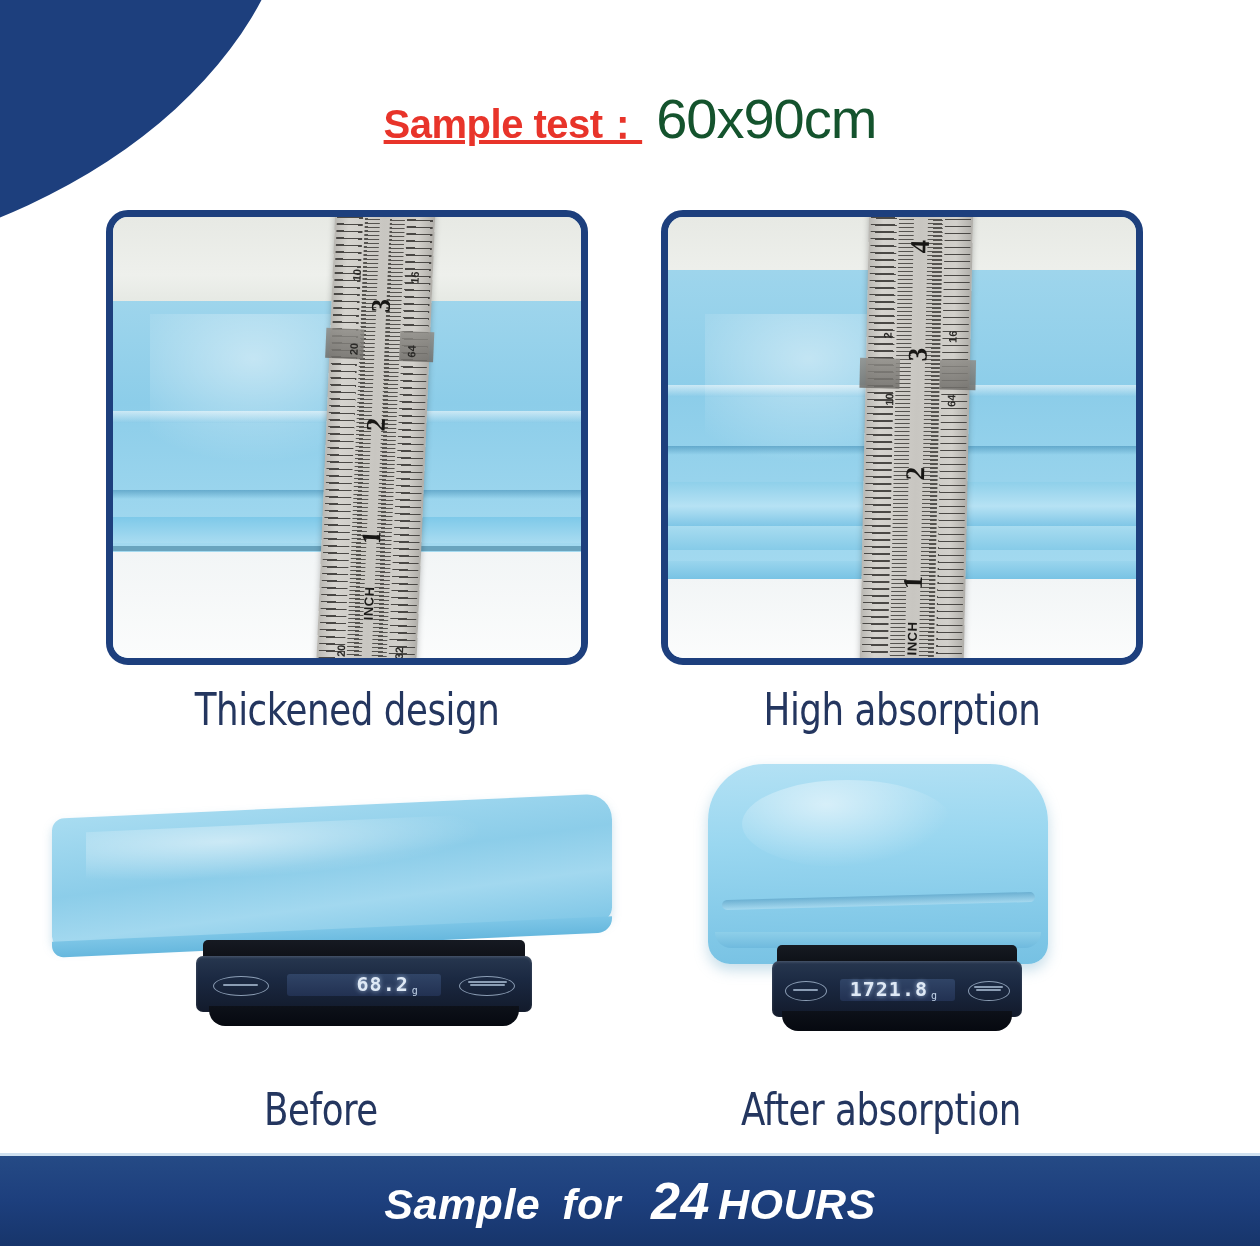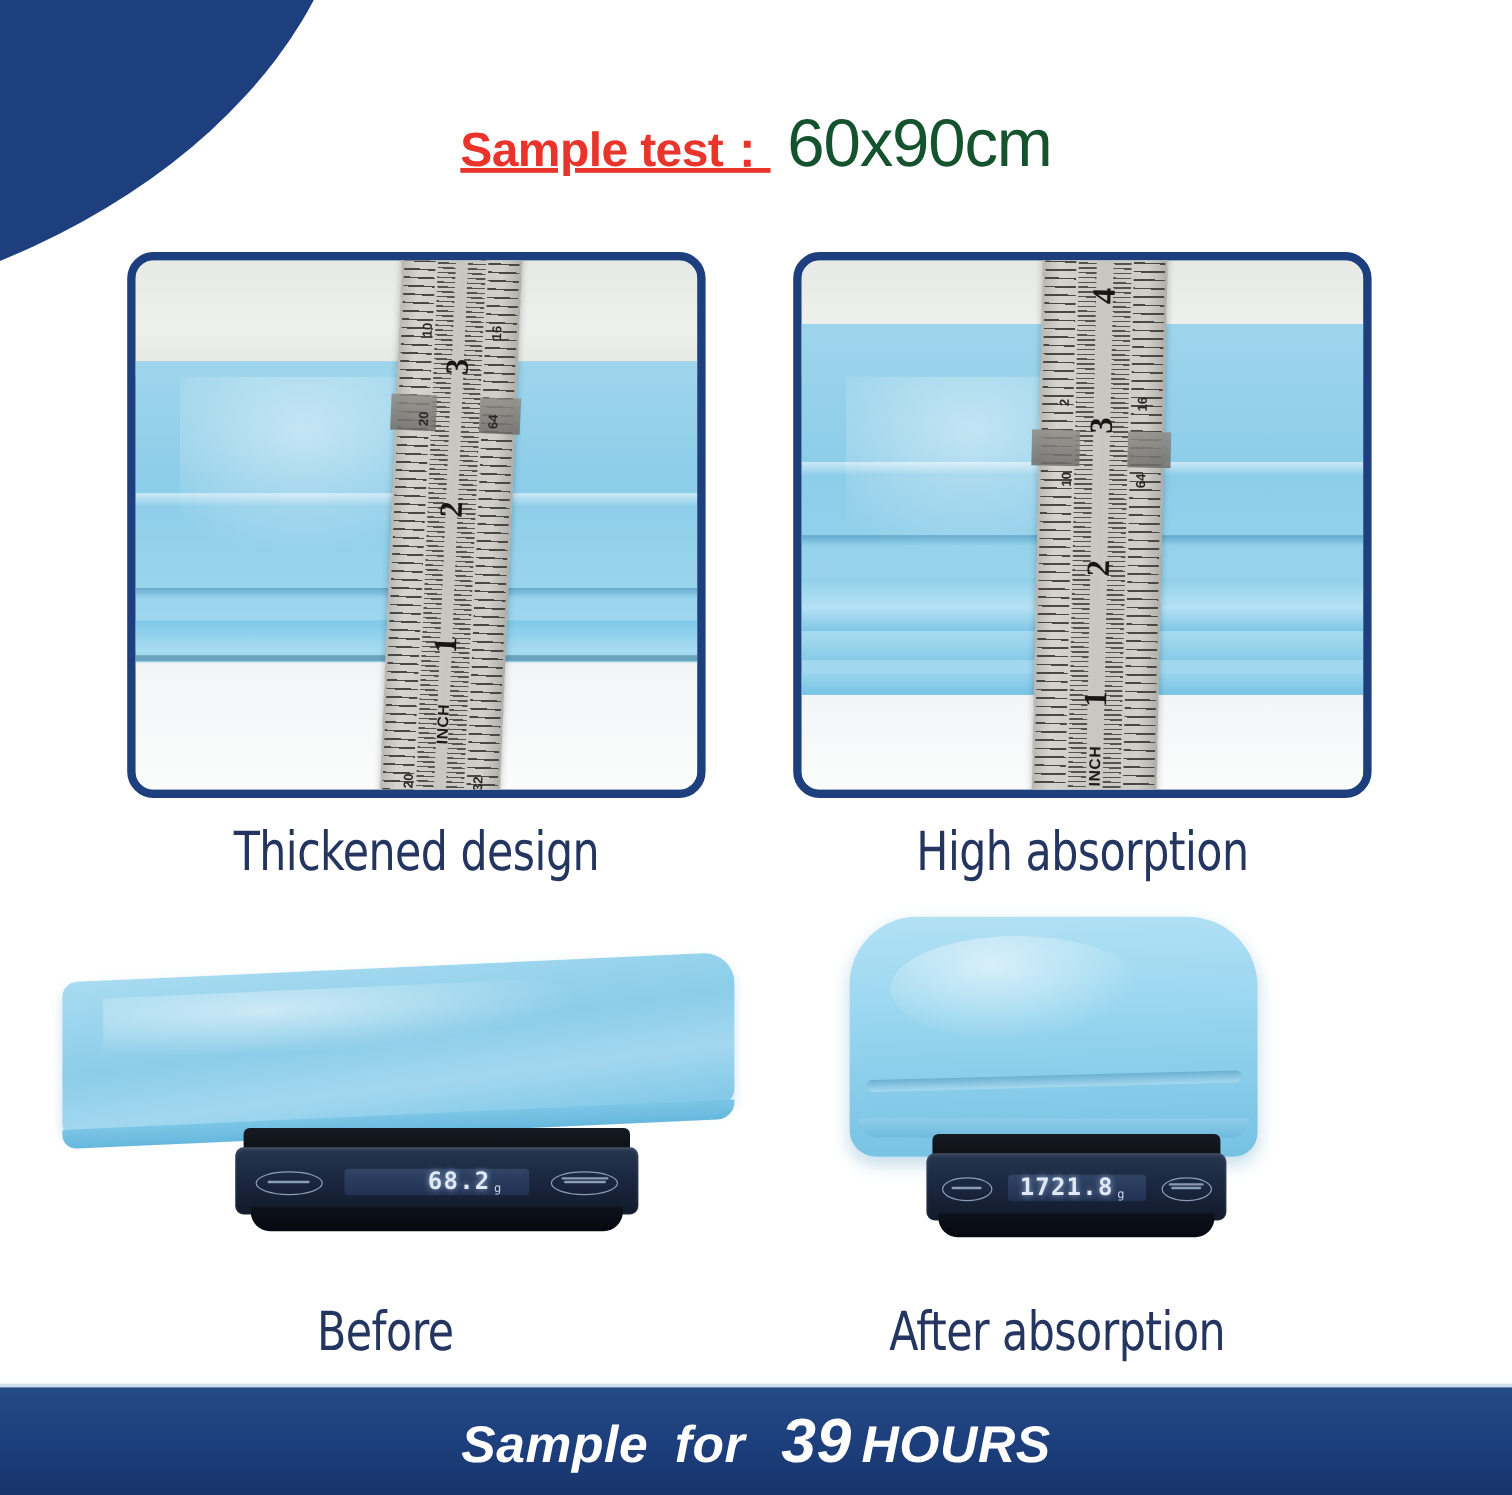--- a/index.html
+++ b/index.html
@@ -356,15 +356,15 @@
         <div class="bar"></div>
       </div>
     </div>
     <div class="scale-foot"></div>
   </div>
 </div>
 <div class="cap c4">After absorption</div>
 
 <div class="banner">
   <div class="banner-text">
-    <span class="banner-w">Sample</span><span class="banner-w">for</span><span class="banner-num">39</span><span>HOURS</span>
+    <span class="banner-w">Sample</span><span class="banner-w">for</span><span class="banner-num">24</span><span>HOURS</span>
   </div>
 </div>
 
 </body></html>

